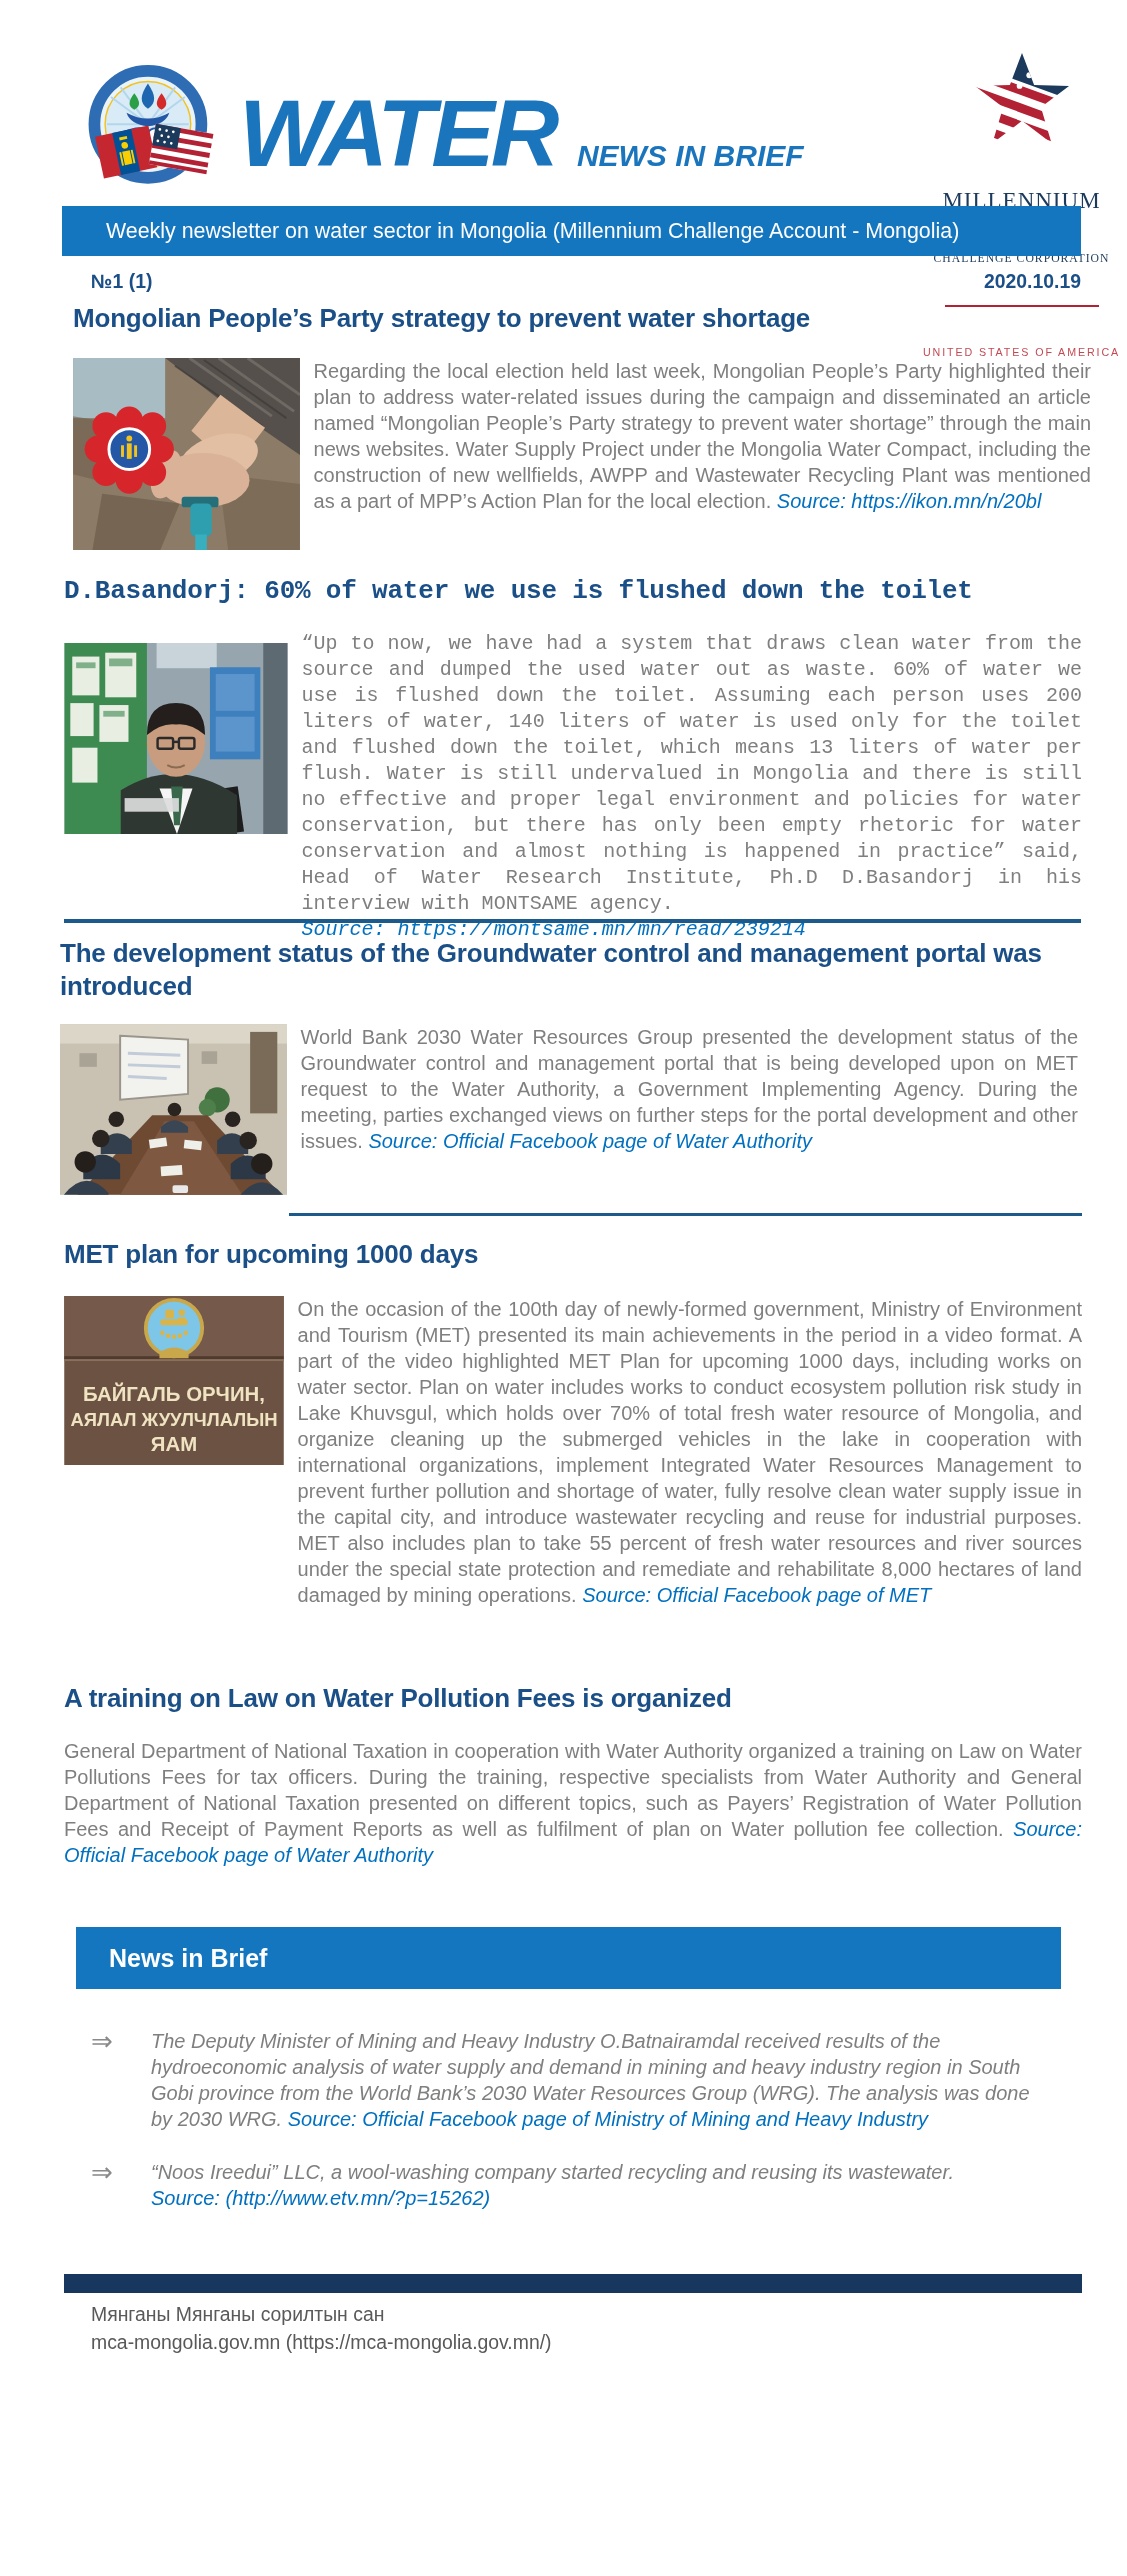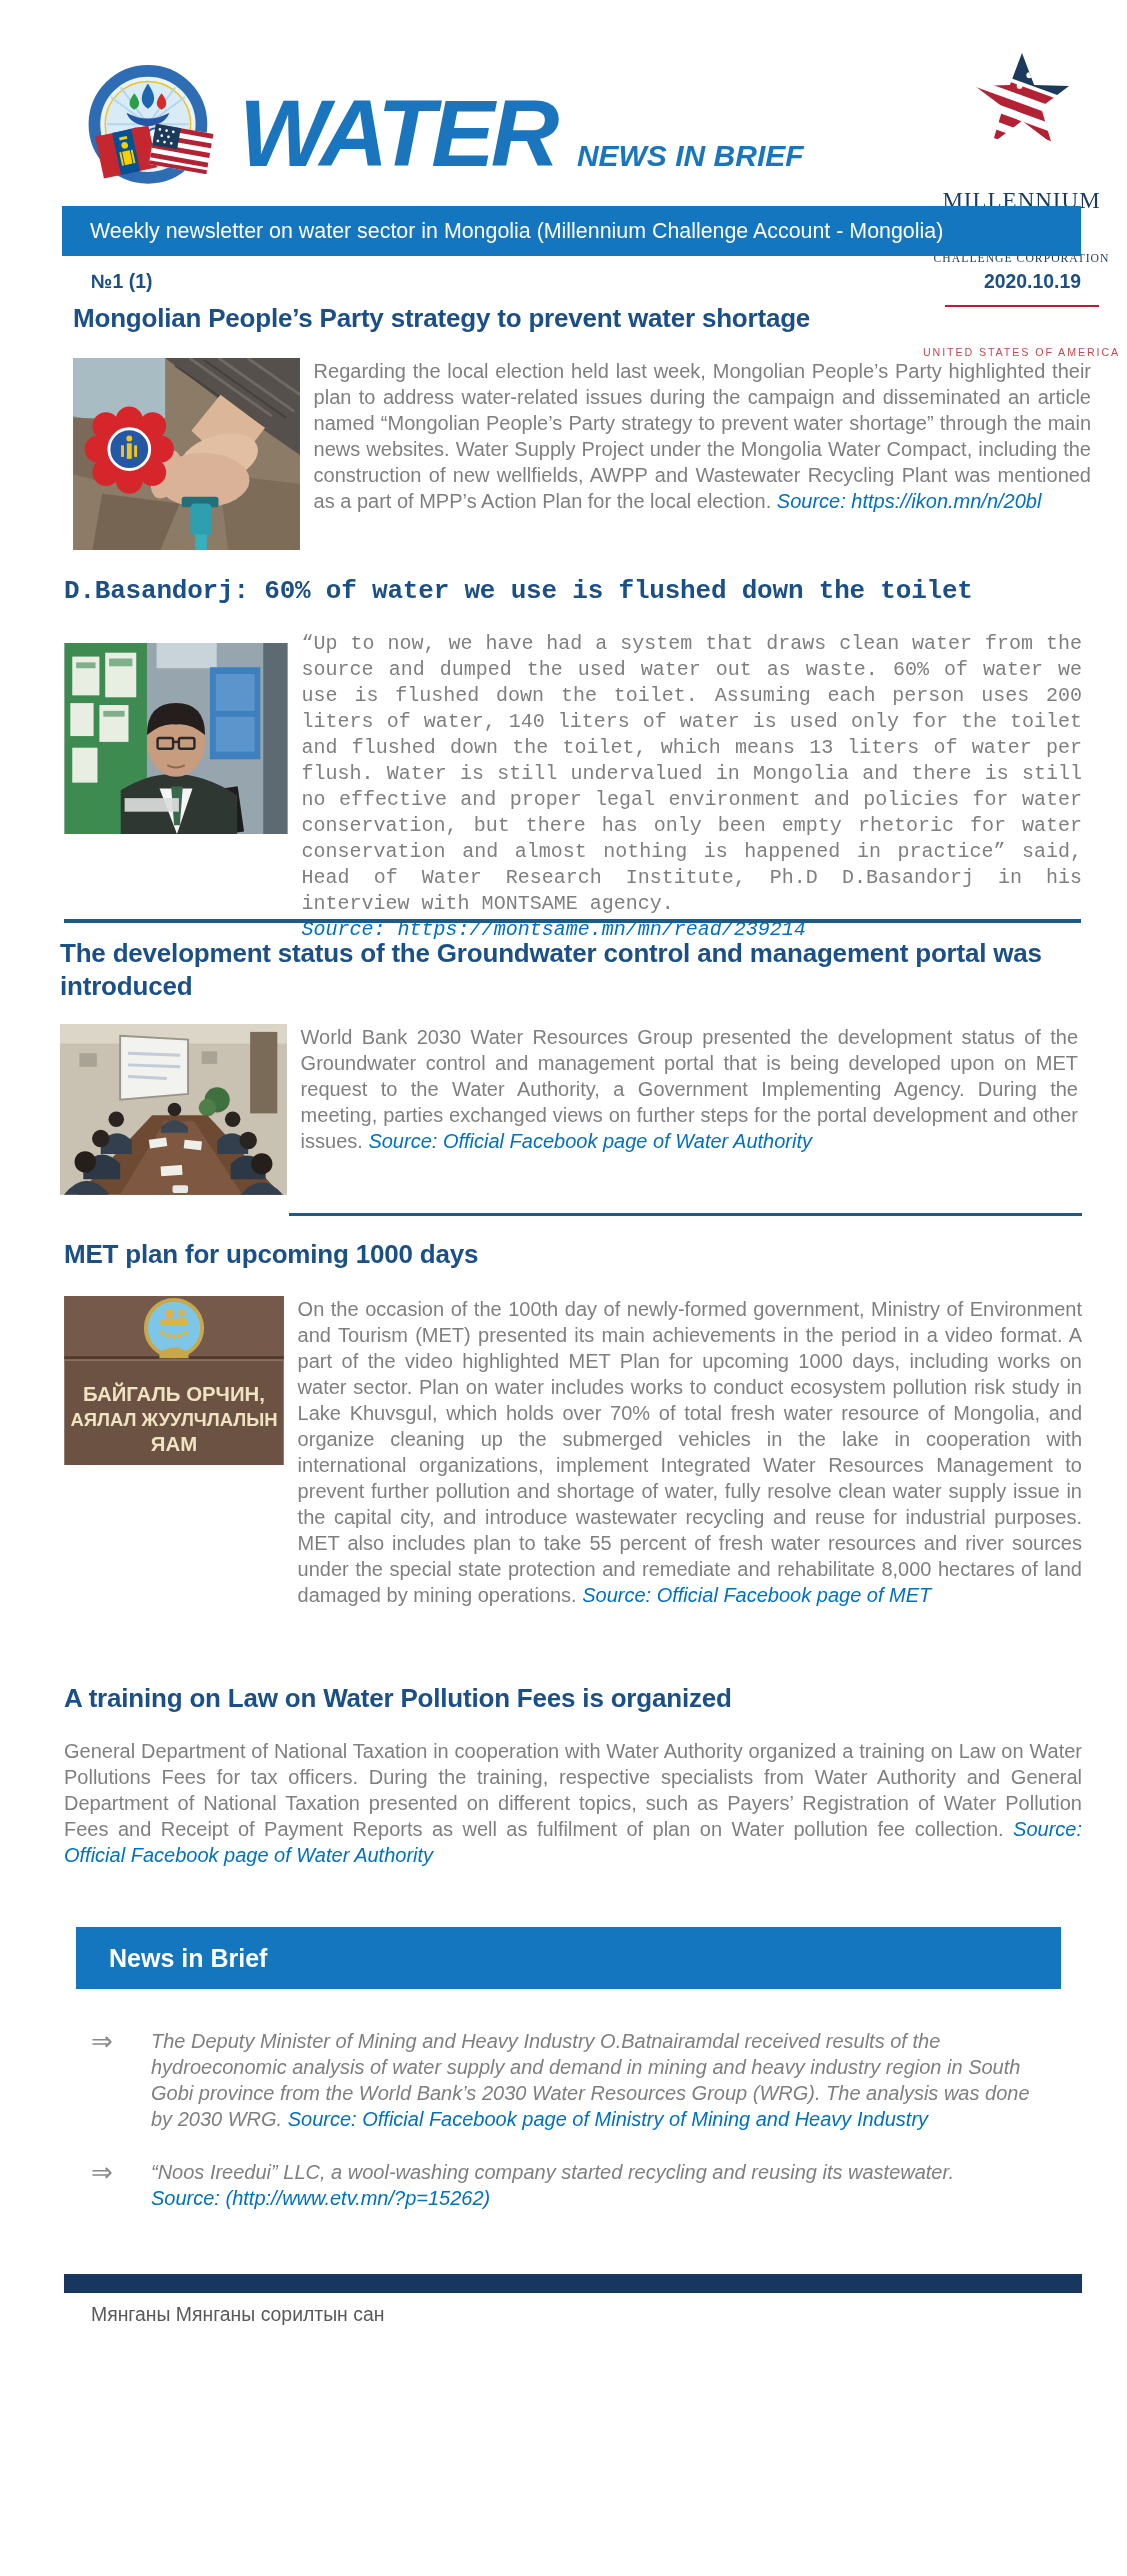--- a/index.html
+++ b/index.html
@@ -13,21 +13,21 @@
   #brand{left:239px;top:91px;display:flex;align-items:baseline;gap:21.4px;}
   .brand-main{font-size:95px;font-weight:bold;font-style:italic;color:#1B75BC;letter-spacing:-3.9px;line-height:84px;}
   .brand-sub{font-size:30px;font-weight:bold;font-style:italic;color:#1B75BC;letter-spacing:0px;}
   #mcc{left:922px;top:52px;width:199px;display:flex;flex-direction:column;align-items:center;gap:36px;}
   .mcc-name{font-family:"Liberation Serif",serif;font-size:23px;color:#1B3A5C;letter-spacing:1px;margin-top:2.9px;}
   .mcc-sub{font-family:"Liberation Serif",serif;font-size:11.7px;color:#1B3A5C;letter-spacing:1px;margin-top:1.9px;}
   .mcc-rule{width:154px;height:1.9px;background:#B22234;margin:3.9px 0 3.9px 0;}
   .mcc-usa{font-size:10.7px;color:#C34A52;letter-spacing:1.9px;}
 
   #banner{left:62px;top:206px;width:1019px;height:50px;background:#1576C0;color:#ffffff;
-    font-size:21.4px;line-height:50px;padding-left:28px;box-sizing:border-box;}
+    font-size:21.4px;line-height:50px;padding-left:44px;box-sizing:border-box;}
   #meta{left:62px;top:270px;width:1019px;display:flex;justify-content:space-between;
     box-sizing:border-box;padding-left:29px;font-size:19.4px;font-weight:bold;color:#1B4F87;}
 
   
   .article{width:1018px;}
   .a-title{font-size:26px;line-height:33px;font-weight:bold;color:#1B4F87;letter-spacing:-0.2px;}
   .a-row{display:flex;gap:13.6px;margin-top:23px;}
   .photo{flex:none;font-size:0;line-height:0;}
   .a-text{flex:1;text-align:justify;color:#7F7F7F;font-size:20px;line-height:26px;}
   .src{color:#0070C0;font-style:italic;}
@@ -334,14 +334,15 @@
   </div>
   <div class="nib-item">
     <div class="nib-arrow">⇒</div>
     <div class="nib-text"><span>“Noos Ireedui” LLC, a wool-washing company started recycling and reusing its wastewater.</span> <span class="src src-block">Source: (http://www.etv.mn/?p=15262)</span></div>
   </div>
 </div>
 
 <div class="abs" id="footer-bar"></div>
 <div class="abs" id="footer-text">
   <div>Мянганы Мянганы сорилтын сан</div>
+  <div>mca-mongolia.gov.mn (https://mca-mongolia.gov.mn/)</div>
 </div>
 
 
 </body></html>

